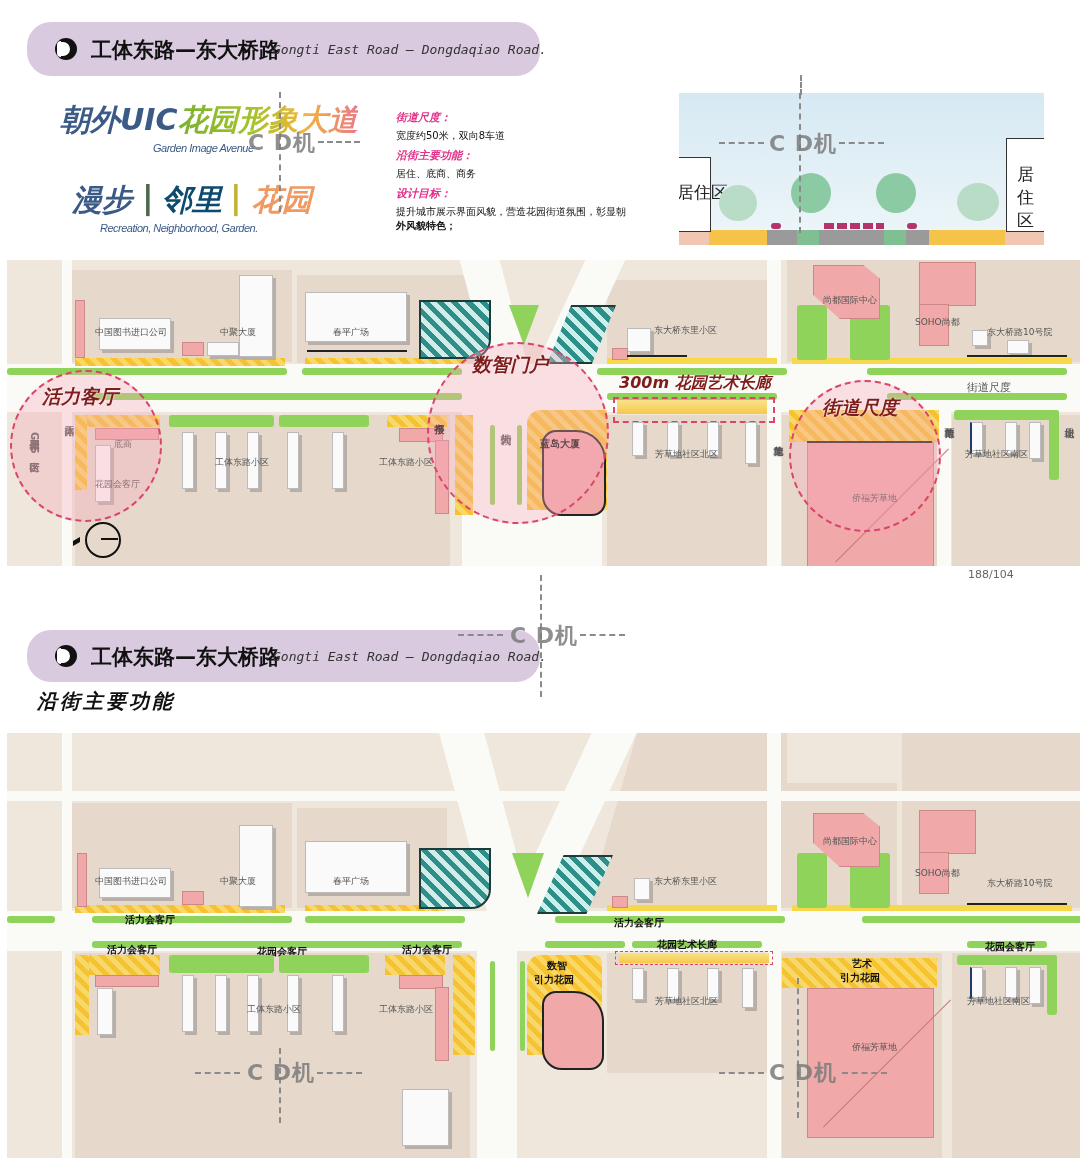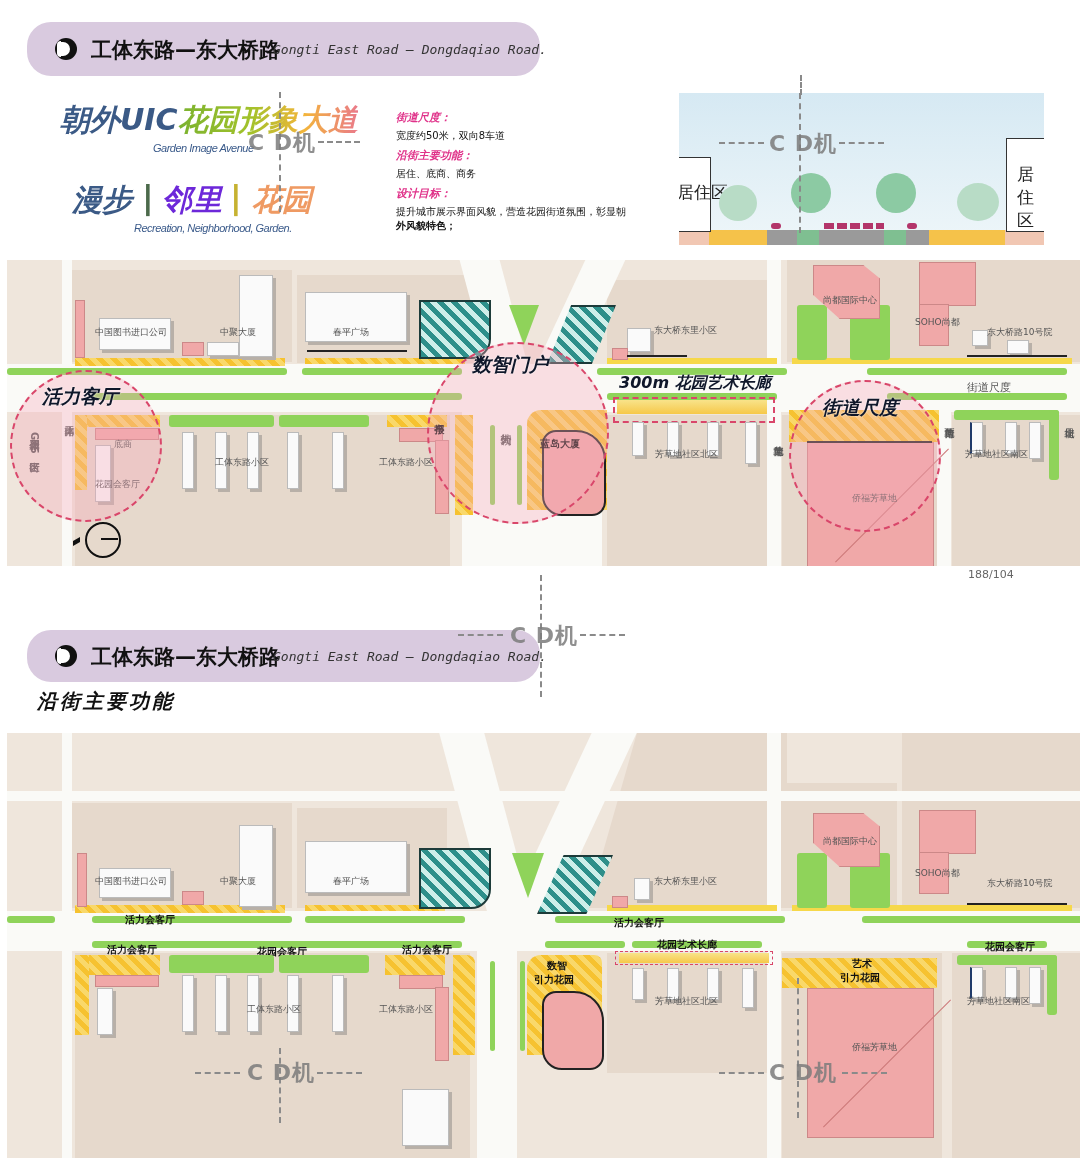--- a/index.html
+++ b/index.html
@@ -23,45 +23,45 @@
 
   .map{position:absolute;background:#efe6dc;overflow:hidden;}
   .blk{position:absolute;background:#e6d9cc;}
   .bld{position:absolute;background:#fafafa;border:1px solid #bbb;box-shadow:3px 3px 0 #b8b0a8;}
   .pink{position:absolute;background:#f0a8a8;border:1px solid #c88;}
   .road{position:absolute;background:#fafaf7;}
   .green{position:absolute;background:#8fd35a;border-radius:3px;}
   .yellow{position:absolute;background:repeating-linear-gradient(45deg,#f6c230 0 5px,#f9d86a 5px 10px);}
   .teal{position:absolute;background:repeating-linear-gradient(45deg,#2e8f8a 0 5px,#cfeee9 5px 10px);border:2px solid #1d3b3a;}
   .circ{position:absolute;border-radius:50%;border:2px dashed #d9466a;background:rgba(245,170,185,.35);}
-  .circ-label{position:absolute;font-weight:bold;font-style:italic;color:#0f172a;font-size:19px;white-space:nowrap;text-shadow:0 0 2px #fff;}
+  .circ-label{position:absolute;font-weight:bold;font-style:italic;color:#7f1d1d;font-size:19px;white-space:nowrap;text-shadow:0 0 2px #fff;}
   .lbl{position:absolute;color:#555;font-size:9px;white-space:nowrap;}
   .vlbl{position:absolute;color:#555;font-size:10px;writing-mode:vertical-rl;white-space:nowrap;}
   .zone{position:absolute;font-weight:bold;font-size:10px;color:#111;white-space:nowrap;}
   .blackline{position:absolute;background:#222;}
 </style>
 </head>
 <body>
 
 <div class="pill" style="left:27px;top:22px;width:513px;height:54px;">
   <div class="pill-icon" style="left:28px;top:16px;"></div>
   <div class="pill-zh" style="left:64px;top:14px;">工体东路—东大桥路</div>
   <div class="pill-en" style="left:246px;top:20px;">Gongti East Road – Dongdaqiao Road.</div>
 </div>
 
 <div class="slogan" style="left:60px;top:100px;font-size:30px;color:#3b5a86;">朝外UIC</div>
 <div class="slogan" style="left:178px;top:100px;font-size:30px;background:linear-gradient(90deg,#7ab22f,#a2c22b 40%,#f3b53a 70%,#ea7a8a);-webkit-background-clip:text;background-clip:text;color:transparent;">花园形象大道</div>
 <div class="slogan-sub" style="left:153px;top:142px;">Garden Image Avenue</div>
 
 <div class="slogan" style="left:72px;top:180px;font-size:30px;color:#3b5a86;">漫步</div>
 <div class="slogan" style="left:142px;top:178px;font-size:32px;color:#4c6a4b;font-style:normal;">|</div>
-<div class="slogan" style="left:162px;top:180px;font-size:30px;color:#6d28d9;">邻里</div>
+<div class="slogan" style="left:162px;top:180px;font-size:30px;color:#0c4a6e;">邻里</div>
 <div class="slogan" style="left:230px;top:178px;font-size:32px;color:#c6b231;font-style:normal;">|</div>
 <div class="slogan" style="left:252px;top:180px;font-size:30px;color:#ef9a63;">花园</div>
-<div class="slogan-sub" style="left:100px;top:222px;margin-left:34px;">Recreation, Neighborhood, Garden.</div>
+<div class="slogan-sub" style="left:100px;top:222px;">Recreation, Neighborhood, Garden.</div>
 
 <div class="vdash" style="left:279px;top:92px;height:120px;"></div>
 <div class="cd" style="left:248px;top:128px;">C D机</div>
 <div class="abs" style="left:318px;top:141px;width:42px;border-top:2px dashed #8a8a8a;"></div>
 
 <div class="info-h" style="left:396px;top:110px;">街道尺度：</div>
 <div class="info-t" style="left:396px;top:129px;">宽度约50米，双向8车道</div>
 <div class="info-h" style="left:396px;top:148px;">沿街主要功能：</div>
 <div class="info-t" style="left:396px;top:167px;">居住、底商、商务</div>
 <div class="info-h" style="left:396px;top:186px;">设计目标：</div>

